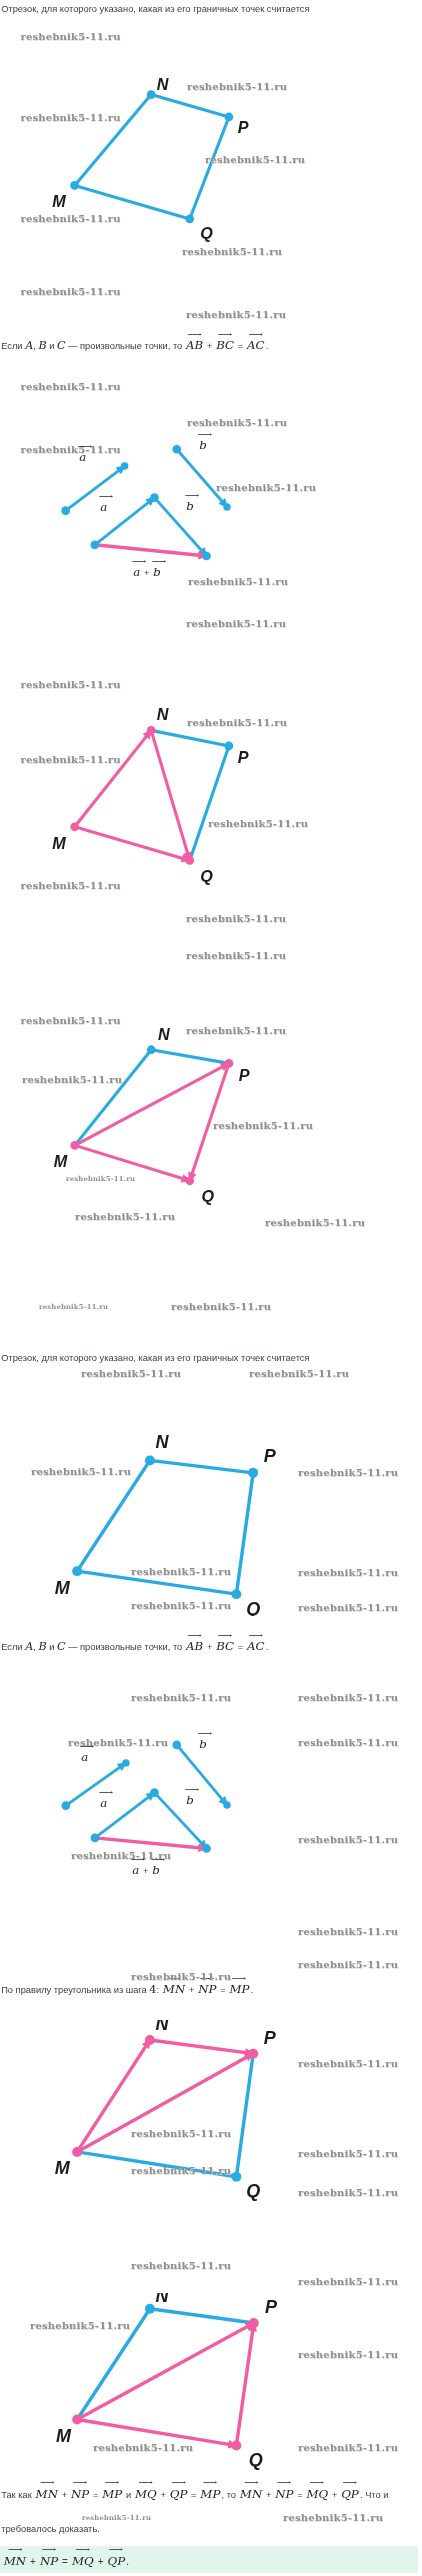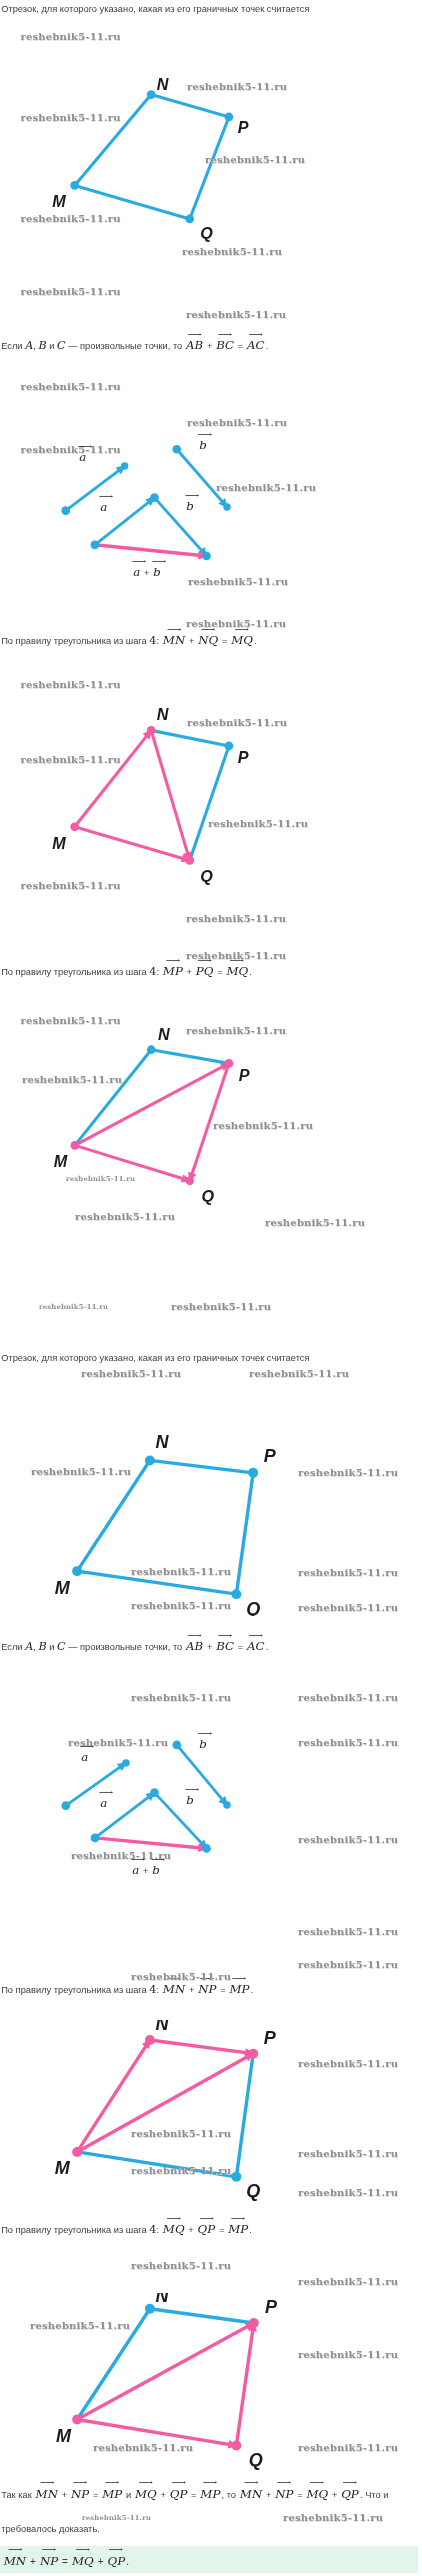--- a/index.html
+++ b/index.html
@@ -90,21 +90,20 @@
   <span class="wm" style="left:20.5px;top:444px">reshebnik5-11.ru</span>
   <div class="vlabel" style="left:78px;top:450px"><span class="vec">a</span></div>
   <div class="vlabel" style="left:198px;top:438px"><span class="vec">b</span></div>
   <span class="wm" style="left:216px;top:482px">reshebnik5-11.ru</span>
   <div class="vlabel" style="left:99px;top:500px"><span class="vec">a</span></div>
   <div class="vlabel" style="left:185px;top:499px"><span class="vec">b</span></div>
   <div class="vlabel" style="left:132px;top:565px"><span class="vec">a</span> + <span class="vec">b</span></div>
   <span class="wm" style="left:188px;top:576px">reshebnik5-11.ru</span>
 
   <span class="wm" style="left:186px;top:618px">reshebnik5-11.ru</span>
-  <div class="line" style="top:633px">По правилу треугольника из шага <span class="mrm">4</span>: <span class="vec">MN</span> + <span class="vec">NQ</span> = <span class="vec">MQ</span>.</div>
   <span class="wm" style="left:20.5px;top:679px">reshebnik5-11.ru</span>
 
   <svg class="dia" style="top:701px" width="423" height="218" viewBox="0 0 680 350">
     <g stroke="#29ABE2" stroke-width="5" stroke-linecap="round">
       <line x1="243" y1="47" x2="368" y2="72"></line>
       <line x1="368" y1="72" x2="305" y2="256"></line>
     </g>
     <g stroke="#F25CA2" stroke-width="5" stroke-linecap="round">
       <line x1="120" y1="202" x2="243" y2="47" marker-end="url(#ah-m)"></line>
       <line x1="243" y1="47" x2="305" y2="256" marker-end="url(#ah-m)"></line>
@@ -119,21 +118,20 @@
     <text class="pl" x="84" y="238">M</text>
     <text class="pl" x="322" y="290">Q</text>
   </svg>
   <span class="wm" style="left:187px;top:717px">reshebnik5-11.ru</span>
   <span class="wm" style="left:20.5px;top:754px">reshebnik5-11.ru</span>
   <span class="wm" style="left:208px;top:818px">reshebnik5-11.ru</span>
   <span class="wm" style="left:20.5px;top:880px">reshebnik5-11.ru</span>
   <span class="wm" style="left:186px;top:913px">reshebnik5-11.ru</span>
 
   <span class="wm" style="left:186px;top:950px">reshebnik5-11.ru</span>
-  <div class="line" style="top:964px">По правилу треугольника из шага <span class="mrm">4</span>: <span class="vec">MP</span> + <span class="vec">PQ</span> = <span class="vec">MQ</span>.</div>
   <span class="wm" style="left:20.5px;top:1015px">reshebnik5-11.ru</span>
   <span class="wm" style="left:186px;top:1025px">reshebnik5-11.ru</span>
 
   <svg class="dia" style="top:1023px" width="423" height="205" viewBox="0 0 680 330">
     <g stroke="#29ABE2" stroke-width="5" stroke-linecap="round">
       <line x1="120" y1="197" x2="243" y2="43"></line>
       <line x1="243" y1="43" x2="368" y2="65"></line>
     </g>
     <g stroke="#F25CA2" stroke-width="5" stroke-linecap="round">
       <line x1="120" y1="197" x2="368" y2="65" marker-end="url(#ah-m)"></line>
@@ -239,21 +237,20 @@
     <text class="pl pl2" x="424" y="38">P</text>
     <text class="pl pl2" x="88" y="248">M</text>
     <text class="pl pl2" x="396" y="285">Q</text>
   </svg>
   <span class="wm" style="left:298px;top:2058px">reshebnik5-11.ru</span>
   <span class="wm" style="left:131px;top:2128px">reshebnik5-11.ru</span>
   <span class="wm" style="left:298px;top:2148px">reshebnik5-11.ru</span>
   <span class="wm" style="left:131px;top:2165px">reshebnik5-11.ru</span>
 
   <span class="wm" style="left:298px;top:2187px">reshebnik5-11.ru</span>
-  <div class="line" style="top:2222px">По правилу треугольника из шага <span class="mrm">4</span>: <span class="vec">MQ</span> + <span class="vec">QP</span> = <span class="vec">MP</span>.</div>
   <span class="wm" style="left:131px;top:2260px">reshebnik5-11.ru</span>
   <span class="wm" style="left:298px;top:2276px">reshebnik5-11.ru</span>
 
   <svg class="dia" style="top:2293px" width="423" height="187" viewBox="0 0 680 300">
     <g stroke="#29ABE2" stroke-width="5.5" stroke-linecap="round">
       <line x1="124" y1="203" x2="241" y2="25"></line>
       <line x1="241" y1="25" x2="408" y2="48"></line>
     </g>
     <g stroke="#F25CA2" stroke-width="5.5" stroke-linecap="round">
       <line x1="124" y1="203" x2="408" y2="48" marker-end="url(#ah-m)"></line>

